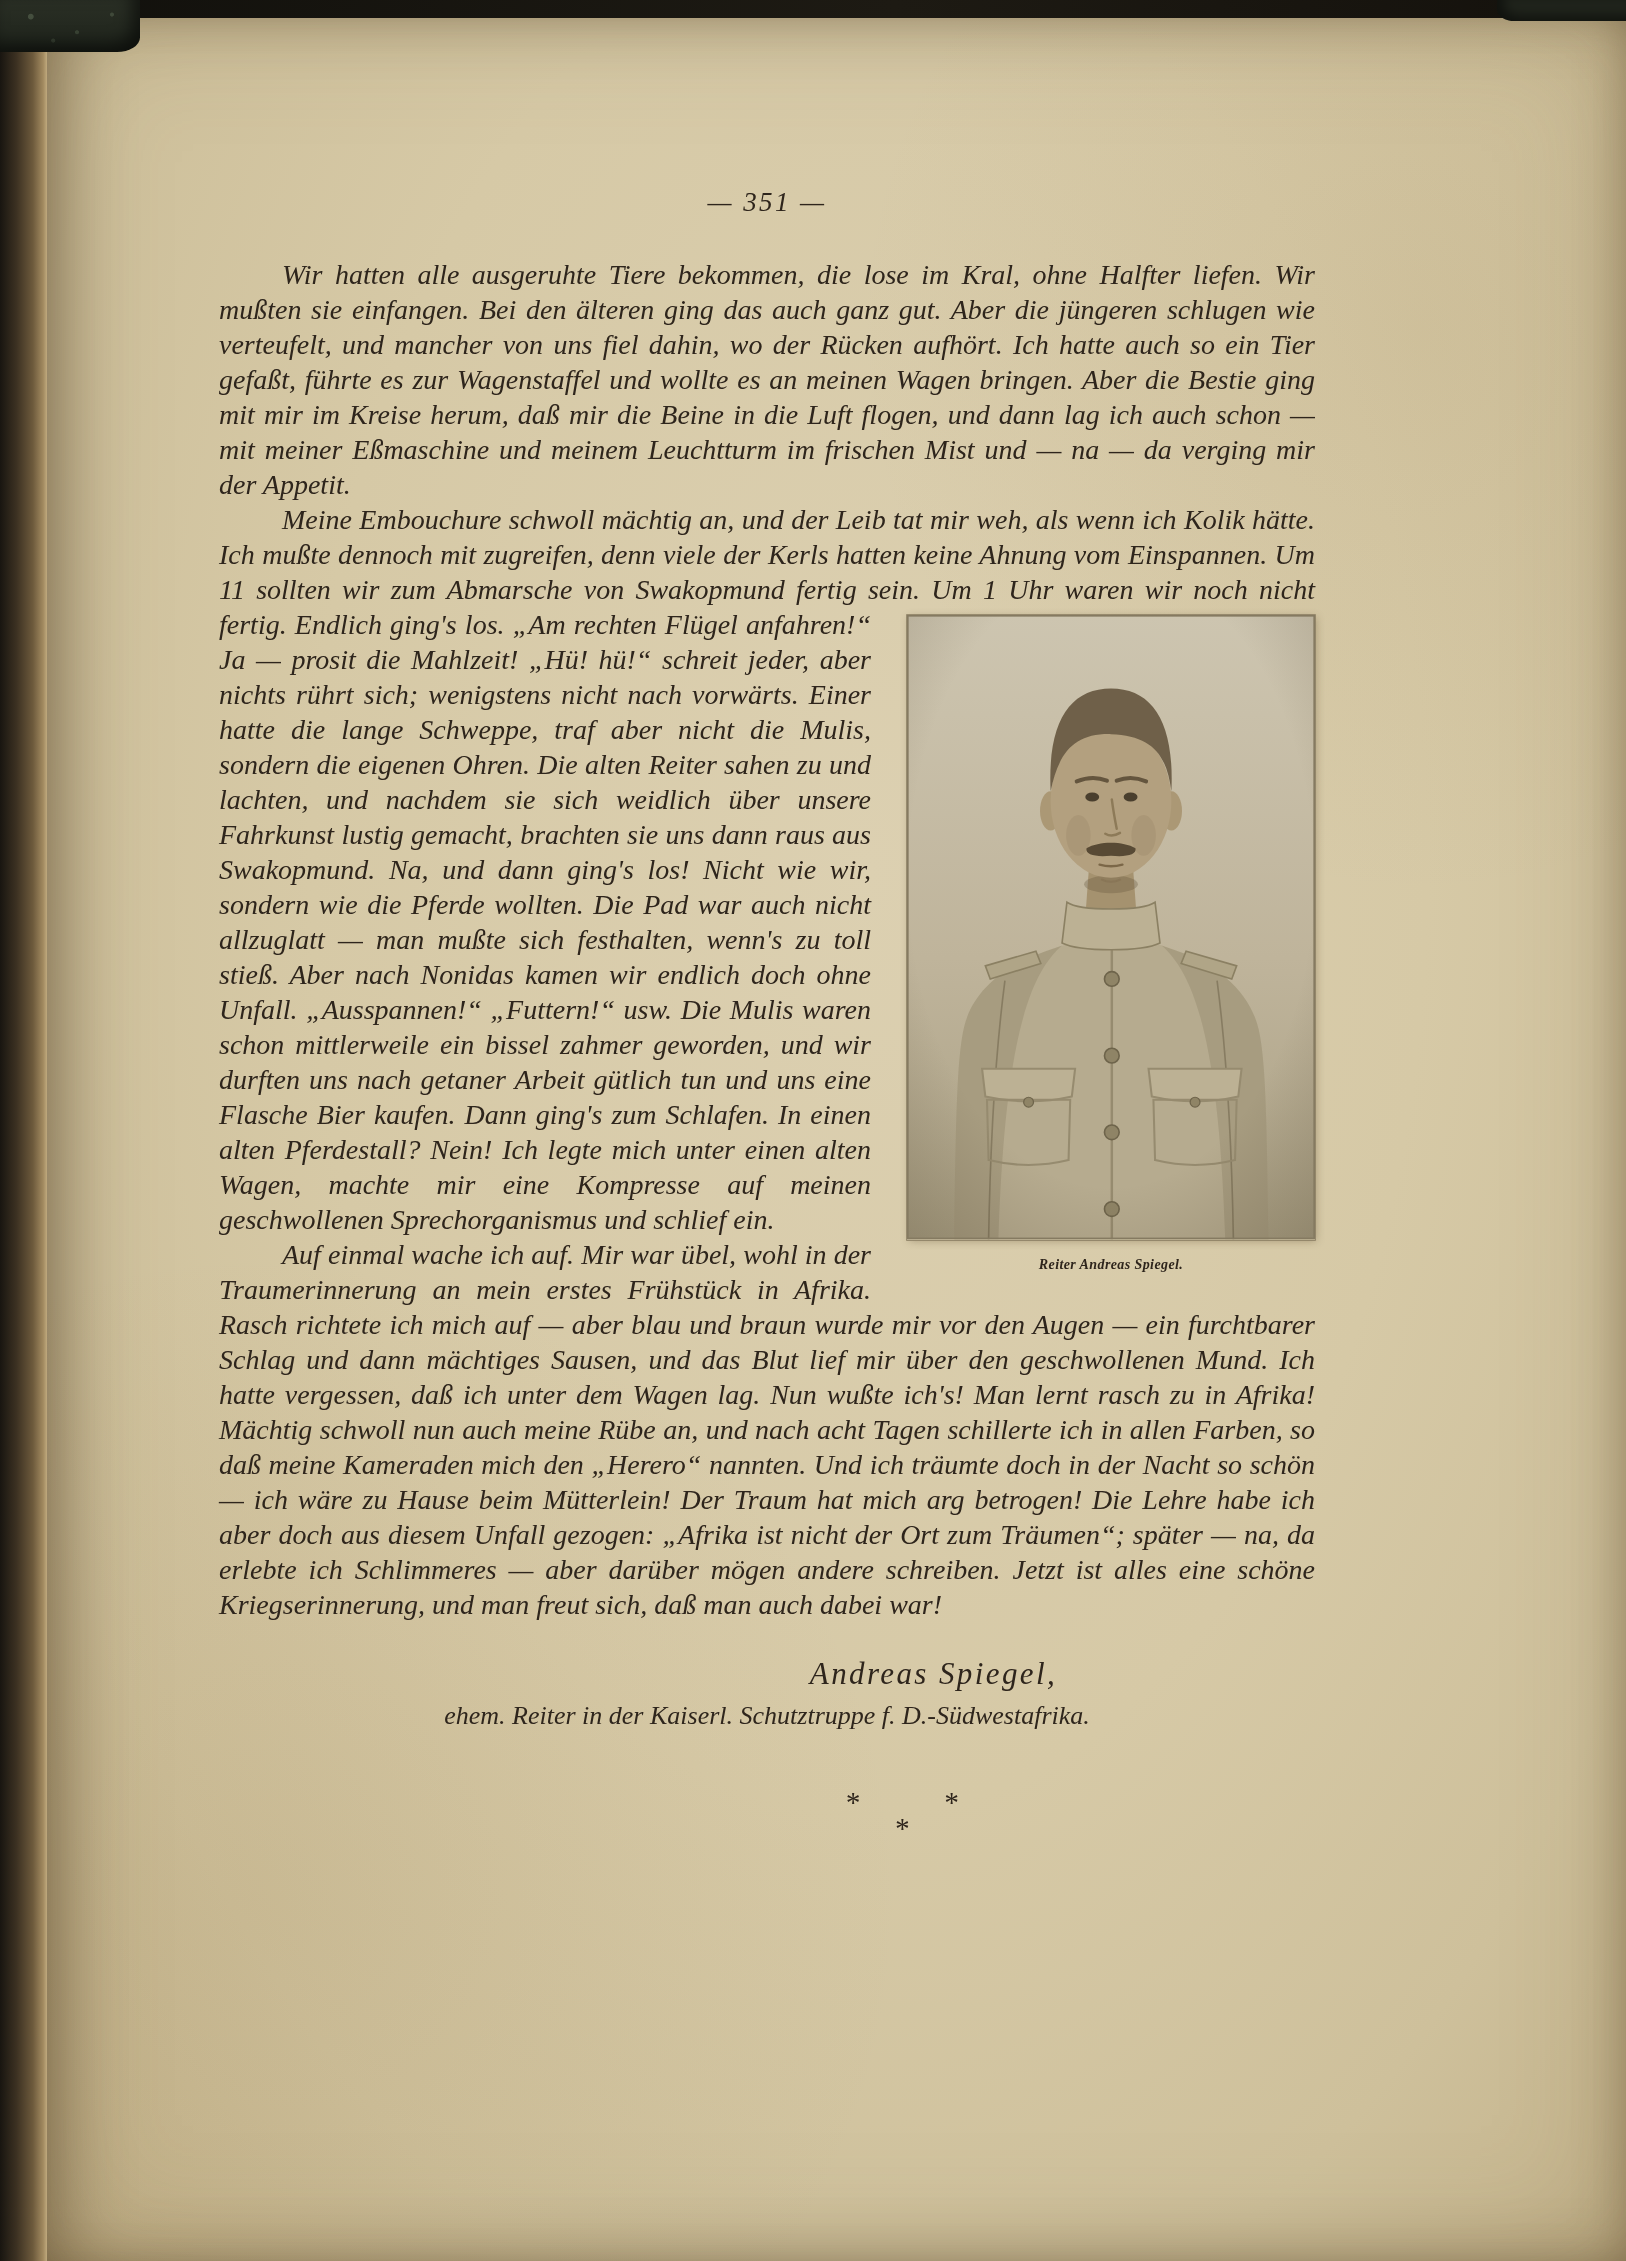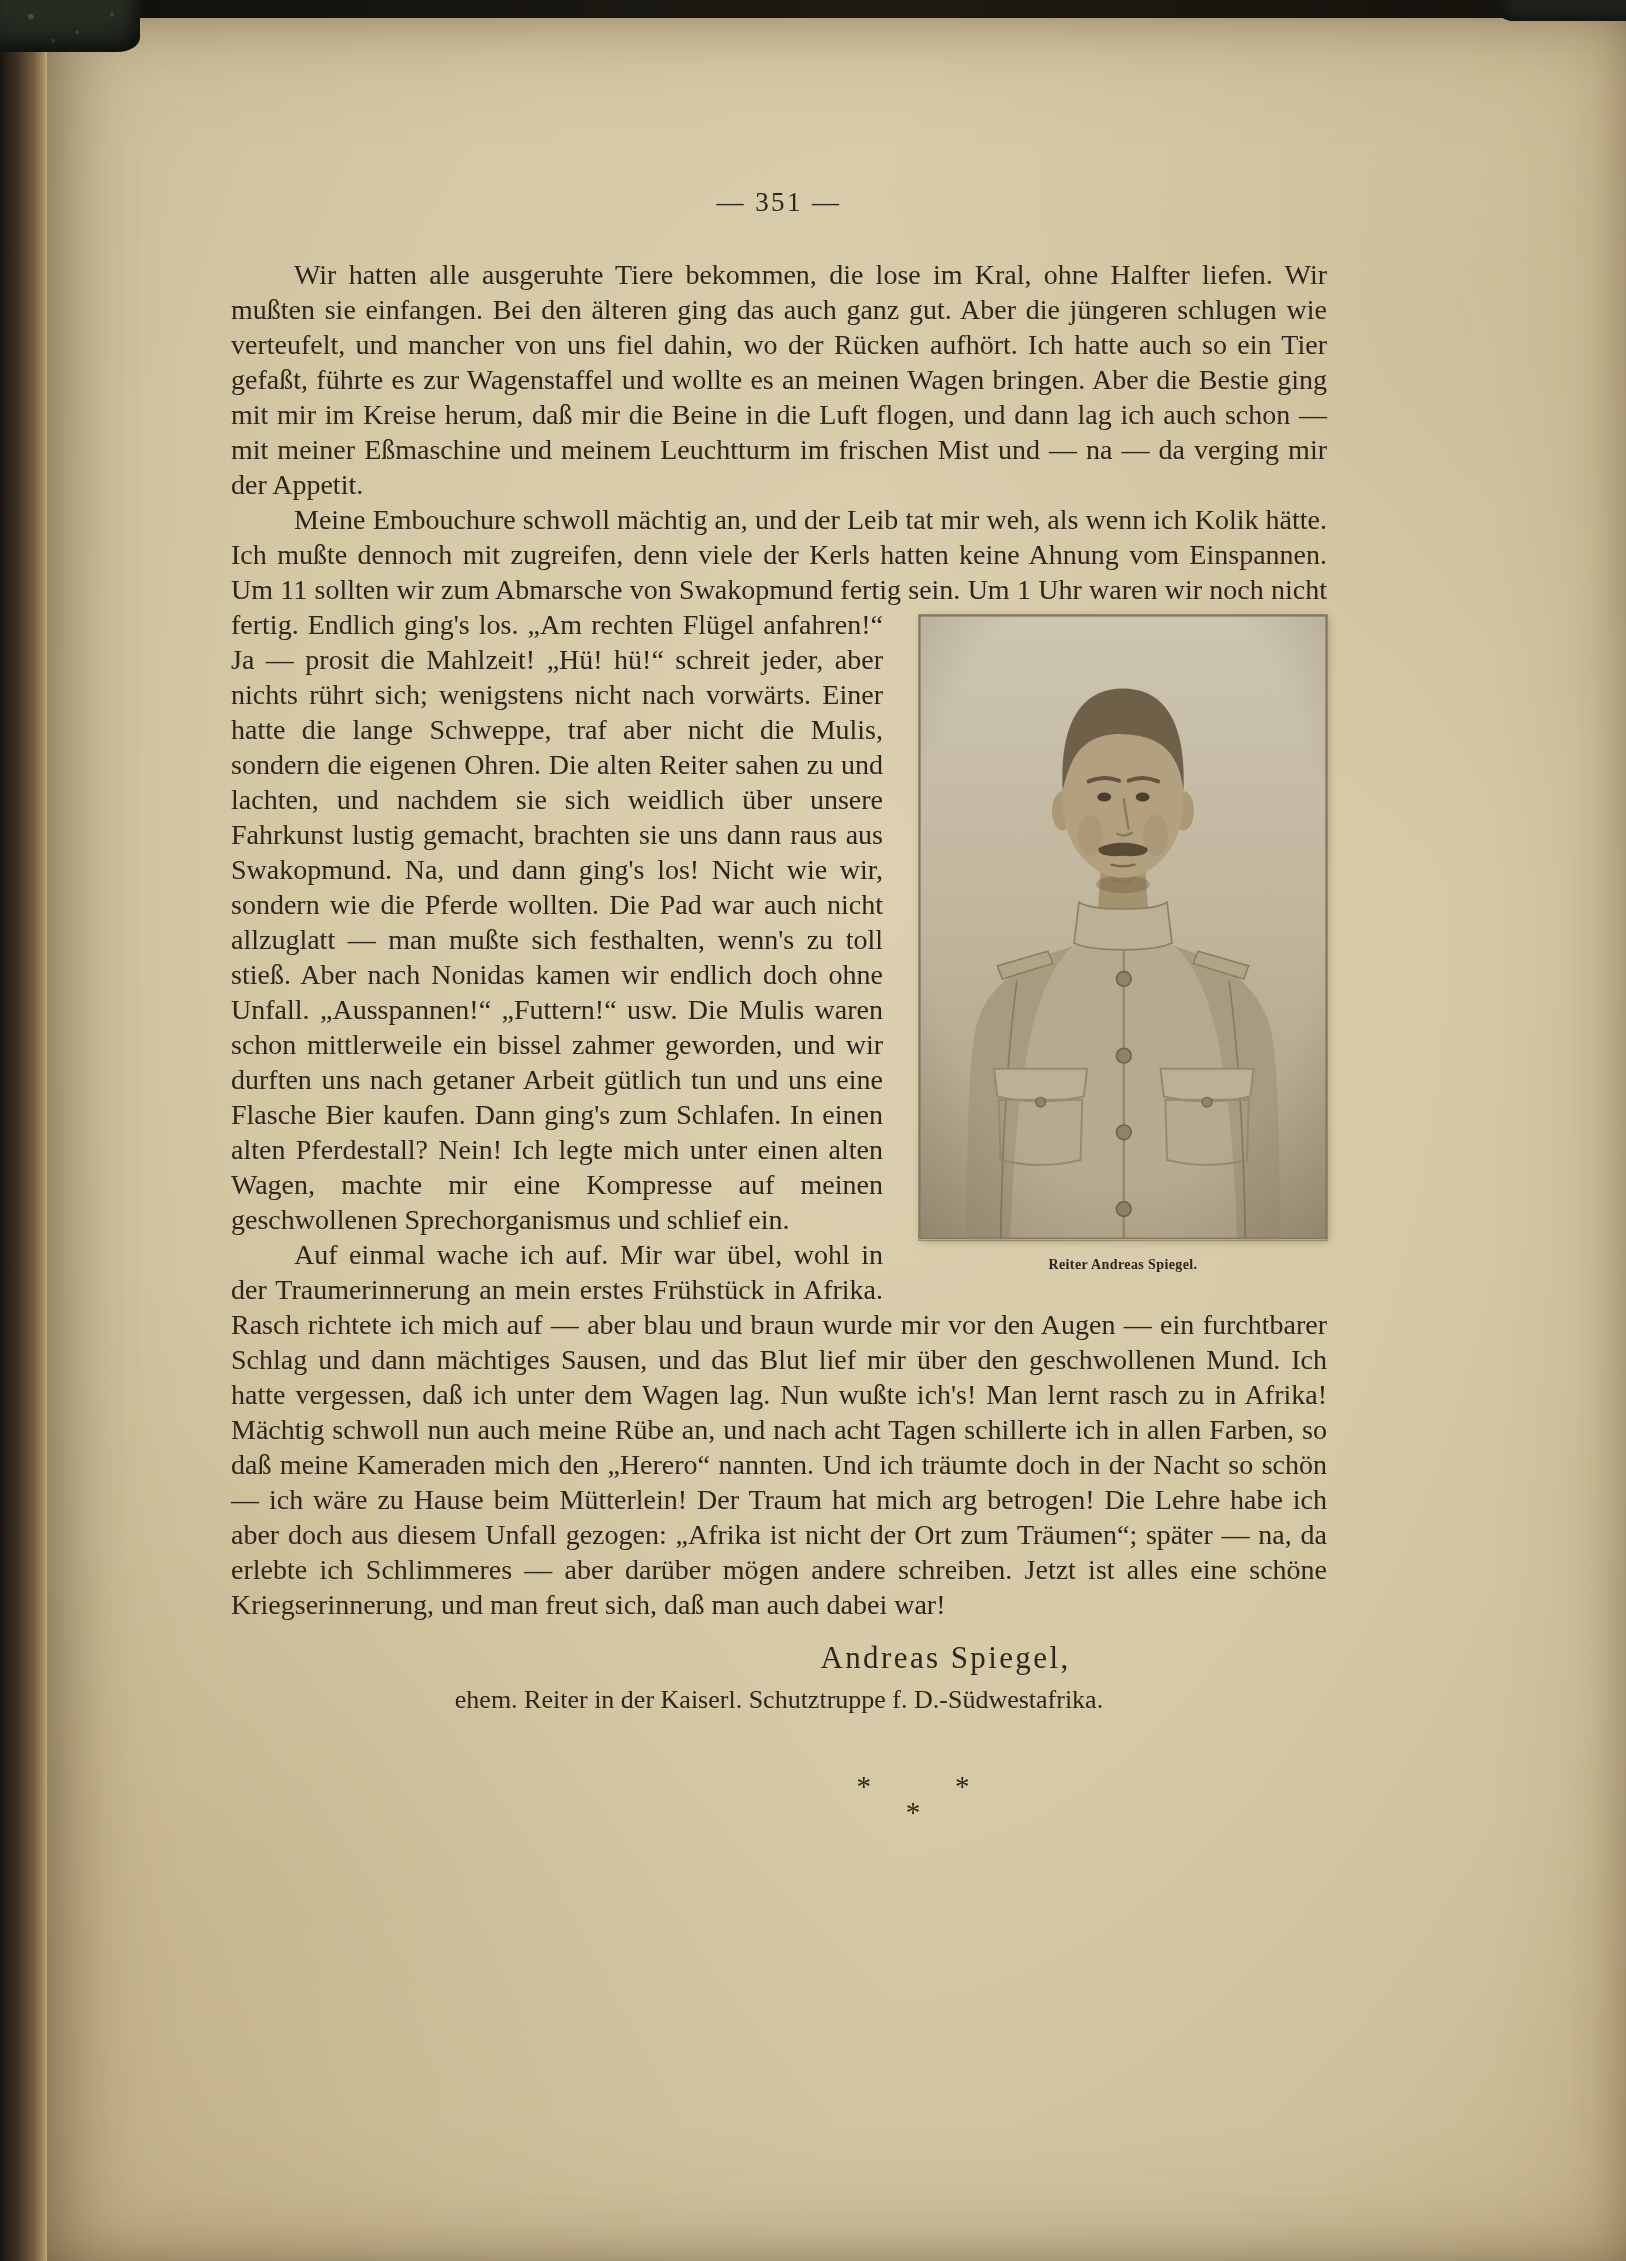--- a/index.html
+++ b/index.html
@@ -39,41 +39,41 @@
     background-image:
       radial-gradient(circle at 13% 84%, rgba(145,115,65,.10), transparent 28%),
       radial-gradient(circle at 87% 14%, rgba(145,115,65,.09), transparent 24%),
       radial-gradient(ellipse at 52% 38%, #dcd0b1 0%, #d6c9a6 48%, #cec09b 76%, #c1b088 100%);
     box-shadow:
       inset 29px 0 69px -19.5px rgba(70,52,28,.5),
       inset -18px 0 49px -16.3px rgba(90,70,40,.35),
       inset 0 0 122px rgba(115,92,55,.28);
   }
   .content {
-    position:absolute; left:184px; top:0; width:1096px;
+    position:absolute; left:172px; top:0; width:1096px;
     color:#2e251c; font-size:28px; line-height:35px;
-    text-align:justify; hyphens:auto;
+    text-align:justify; hyphens:auto;font-style:italic;
   }
   .page-number {
     margin:169px 0 37px; text-align:center;
     font-size:27px; letter-spacing:2.4px; text-indent:0;
   }
   .para { text-indent:63px; margin:0; }
   
   .figure {
     float:right; display:block; width:408px;
     margin:8.1px 0 13px 36px; text-indent:0; text-align:center;
   }
   .figure svg { display:block; width:408px; height:auto;
     box-shadow:0 0 0 0.8px #8a7d62, 1.6px 2.4px 8.1px rgba(80,62,35,.35); }
   .photo-caption {
     display:block; margin-top:13px; font-weight:bold;
     font-size:14px; line-height:24.4px; letter-spacing:0.4px; text-align:center;
   }
-  .signature { clear:both; margin-top:16px; text-indent:0; }
+  .signature { clear:both; margin-top:32px; text-indent:0; }
   .sig-name {
     text-align:center; padding-left:333px;
     font-size:31px; line-height:39px; letter-spacing:2.4px;
   }
   .sig-role { text-align:center; font-size:26px; line-height:37px; margin-top:3.3px; }
   .asterism {
     margin-top:54px; padding-left:268px; text-align:center;
     font-size:29px; line-height:28px; color:#2e251c; text-indent:0;
   }
   .ast-top span { margin:0 42px; }

